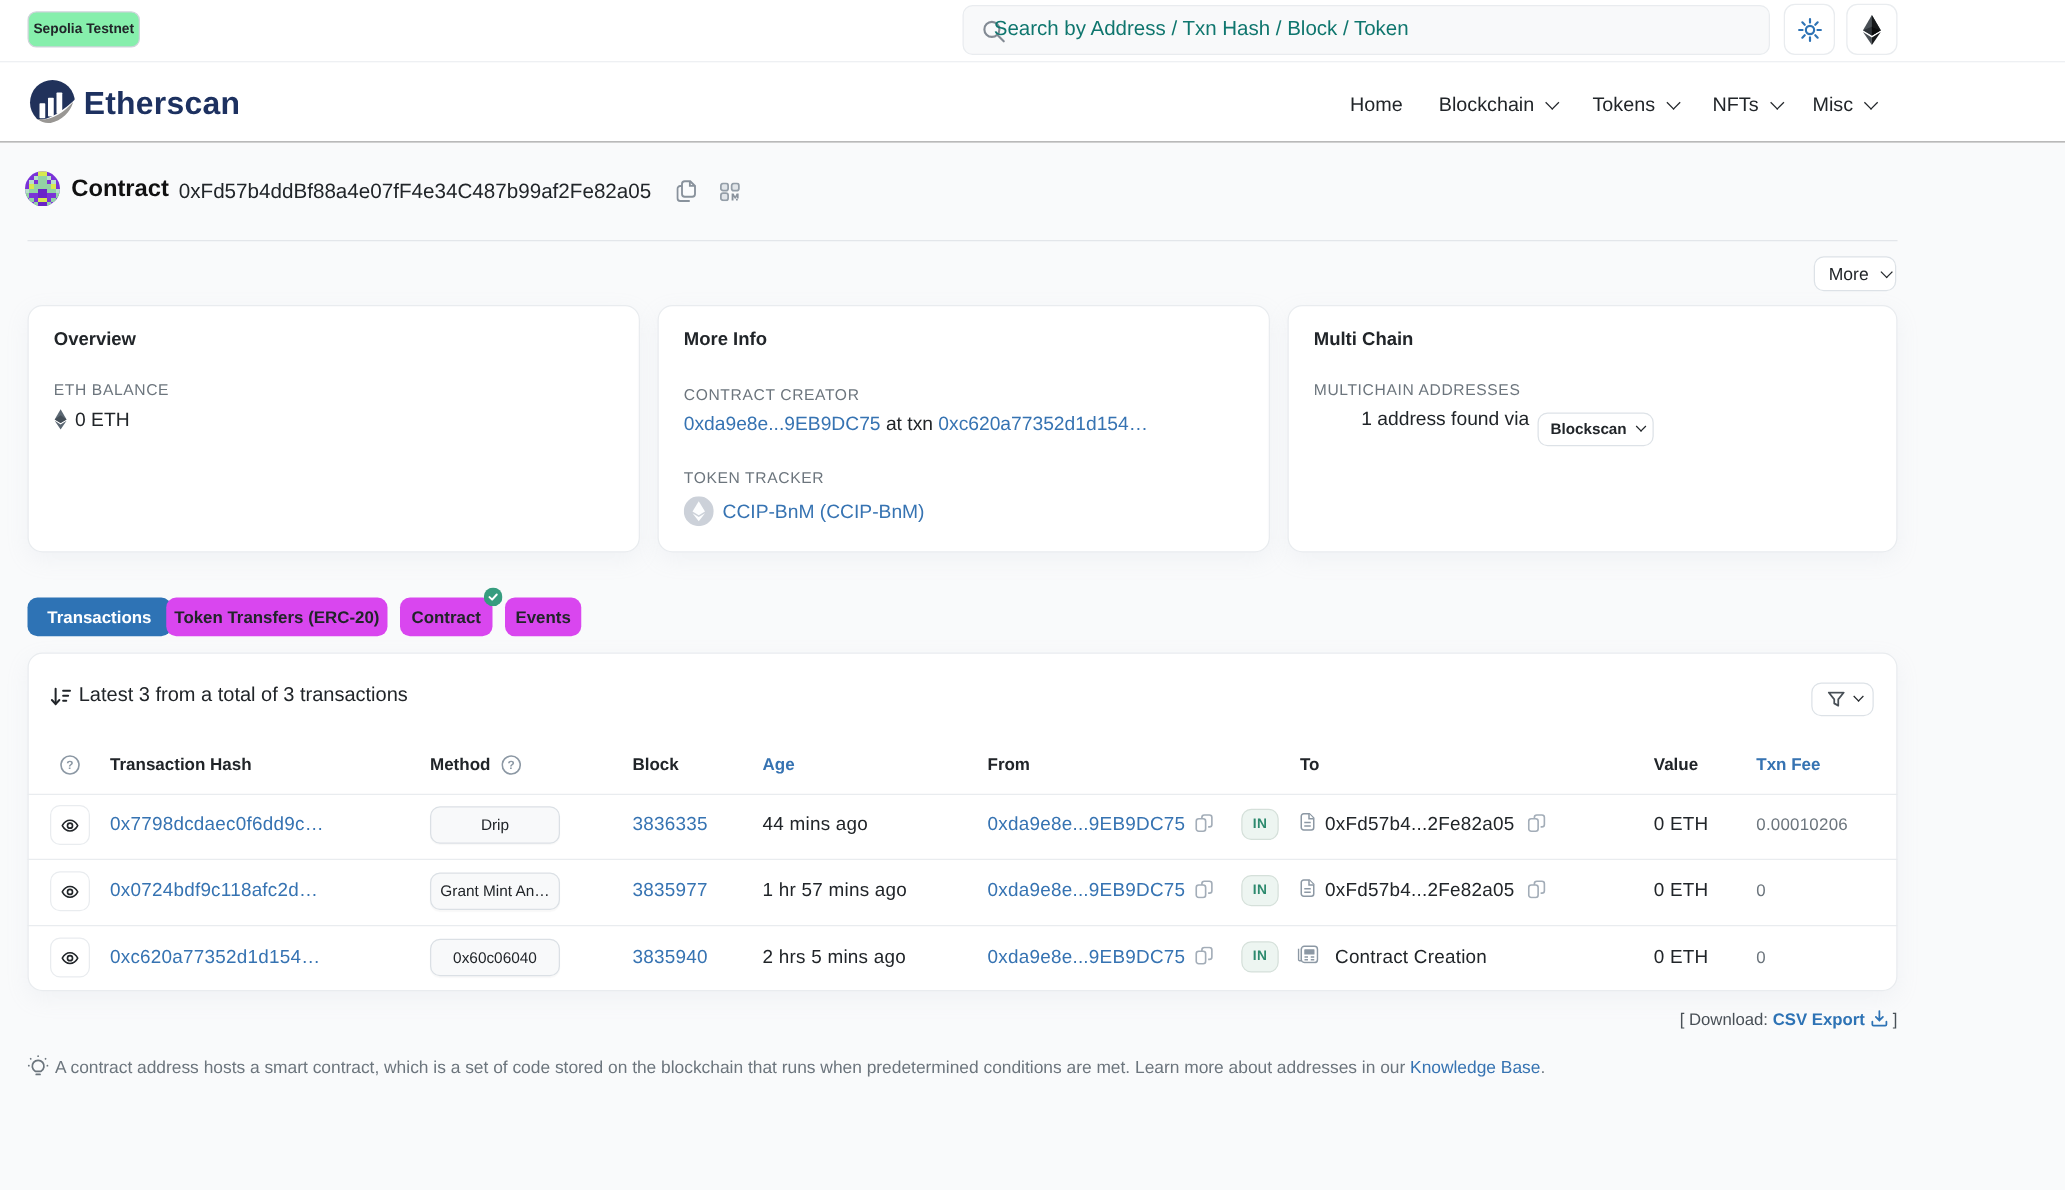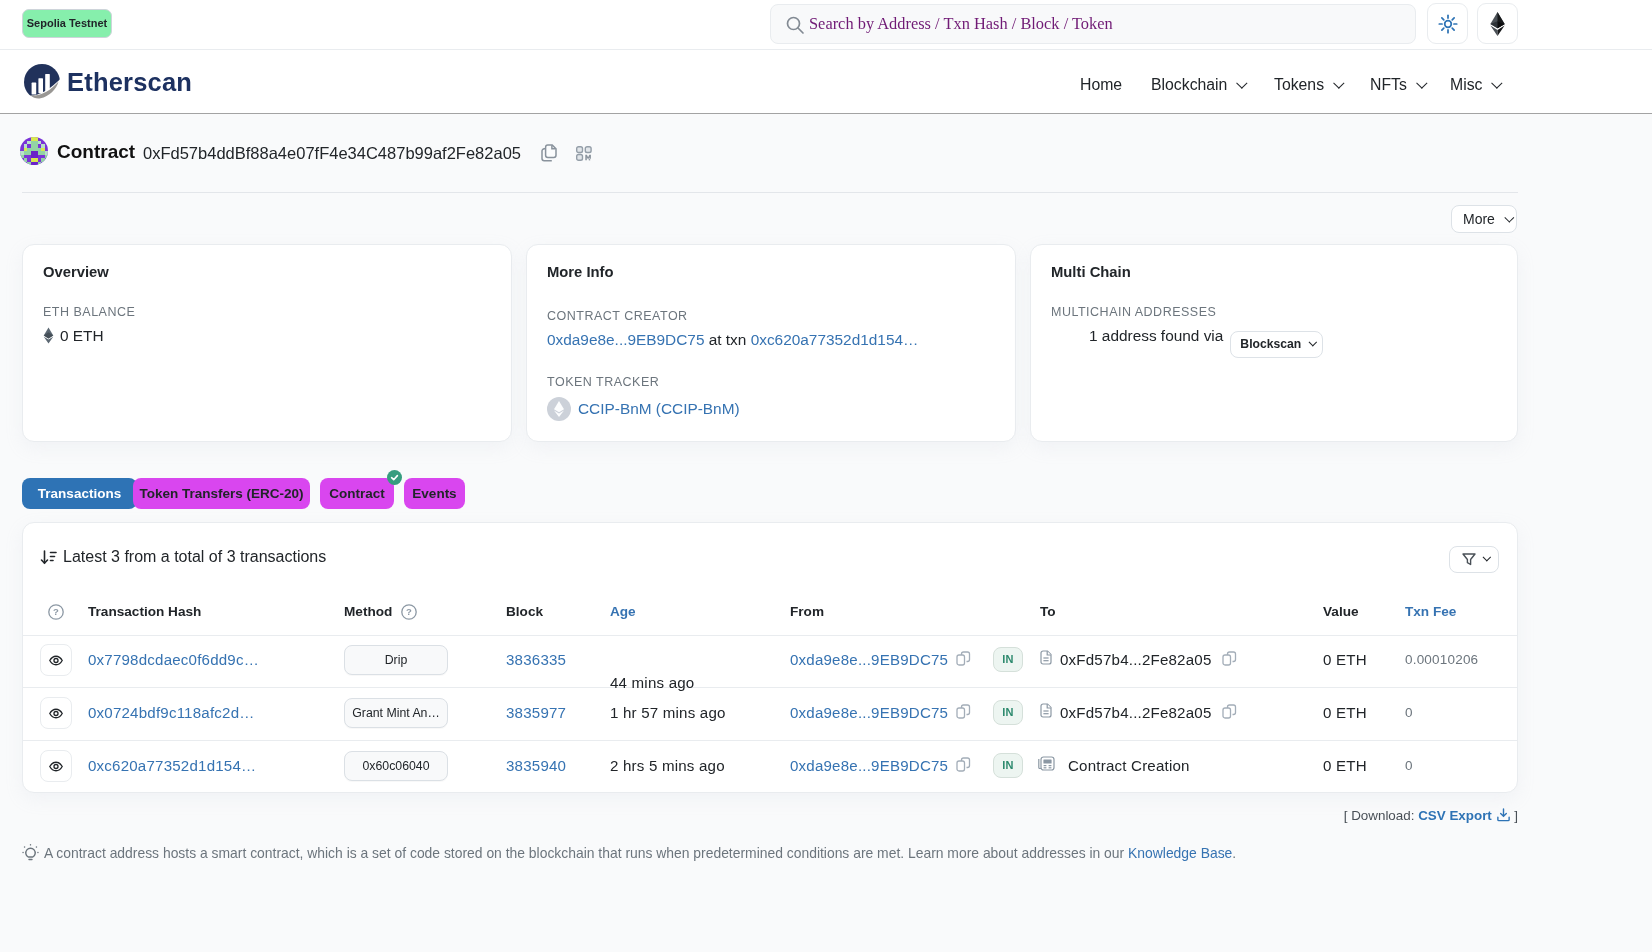--- a/index.html
+++ b/index.html
@@ -8,21 +8,21 @@
 .abs { position:absolute; }
 a { text-decoration:none; }
 .blue { color:#3673b2; }
 .gray { color:#6c757d; }
 svg { display:block; }
 
 
 #topbar { position:absolute; top:0; left:0; width:1652px; height:50px; background:#fff; border-bottom:1px solid #e9ecef; }
 #chip { position:absolute; left:22px; top:9px; height:29px; border:1px solid #ced4da; border-radius:7px; background:#86efac; font-size:11px; font-weight:bold; color:#212529; line-height:27px; text-align:center; width:90px; }
 #search { position:absolute; left:770px; top:4px; width:646px; height:40px; background:#f8f9fa; border:1px solid #e9ecef; border-radius:8px; }
-#search .ph { position:absolute; left:38px; top:9px; font-size:16.4px; color:#701a75;font-family:Liberation Serif, serif; }
+#search .ph { position:absolute; left:24px; top:9px; font-size:16.4px; color:#0f766e; }
 #search svg { position:absolute; left:14px; top:10px; }
 .sqbtn { position:absolute; top:3px; width:41px; height:41px; background:#fff; border:1px solid #e9ecef; border-radius:9px; display:flex; align-items:center; justify-content:center; }
 
 
 #nav { position:absolute; top:50px; left:0; width:1652px; height:64px; background:#fff; border-bottom:1px solid #a3a3a3; }
 .navitem { position:absolute; top:3px; height:64px; line-height:64px; font-size:15.8px; color:#212529; white-space:nowrap; }
 .chev { display:inline-block; width:8px; height:8px; border-right:1.7px solid #212529; border-bottom:1.7px solid #212529; transform:rotate(45deg) translateY(-4px); margin-left:8px; }
 
 
 #avatar { position:absolute; left:20px; top:137px; }
@@ -249,21 +249,21 @@
 
 <div class="eyebtn" style="top:644px;">
     <svg width="14" height="11" viewBox="0 0 18 13" fill="none" stroke="#212529" stroke-width="1.7">
       <path d="M1,6.5 C3.2,2.6 6,1 9,1 s5.8,1.6 8,5.5 C14.8,10.4 12,12 9,12 S3.2,10.4 1,6.5 Z"></path>
       <circle cx="9" cy="6.5" r="2.6"></circle>
     </svg>
   </div>
 <a class="cell blue" href="#" style="left:88px; top:651px;">0x7798dcdaec0f6dd9c…</a>
 <div class="mpill" style="top:645px;">Drip</div>
 <a class="cell blue" href="#" style="left:506px; top:651px;">3836335</a>
-<div class="cell" style="left:610px; top:674px;">44 mins ago</div>
+<div class="cell" style="left:610px; top:651px;">44 mins ago</div>
 <a class="cell blue" href="#" style="left:790px; top:651px;">0xda9e8e...9EB9DC75</a>
 <span class="abs copyic" style="left:956px; top:651px;">
     <svg width="15" height="15" viewBox="0 0 15 15" fill="none" stroke="#a3adb8" stroke-width="1.3">
       <rect x="1" y="4" width="7.5" height="10" rx="2"></rect>
       <path d="M5.5,4 V3 a2,2 0 0 1 2,-2 h4 a2,2 0 0 1 2,2 v5.5 a2,2 0 0 1 -2,2 h-1"></path>
     </svg>
   </span>
 <div class="inbadge" style="top:647px;">IN</div>
 <span class="abs" style="left:1040px; top:650px;">
     <svg width="12" height="15" viewBox="0 0 12 15" fill="none" stroke="#8c98a4" stroke-width="1.2">

